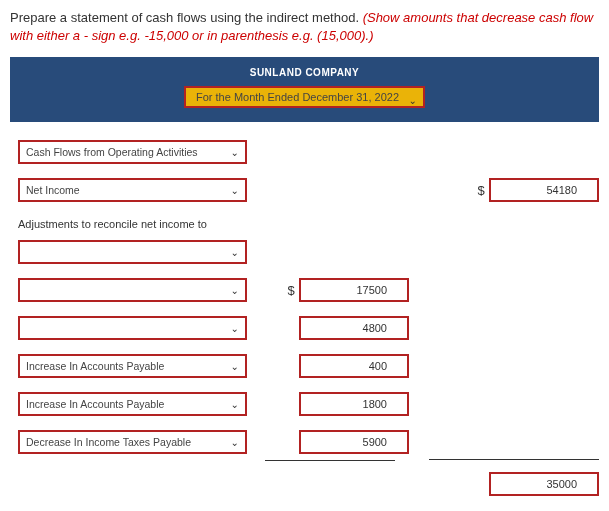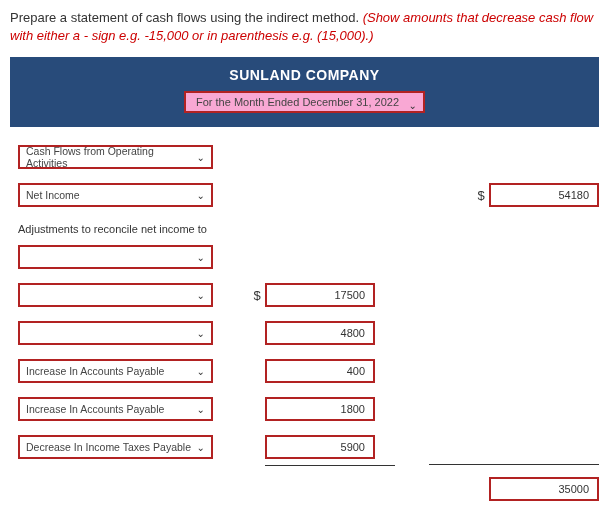--- a/index.html
+++ b/index.html
@@ -22,33 +22,33 @@
     }
     .header-bar {
       background: #284b7a;
       color: #fff;
       margin: 8px 10px 0 10px;
       padding: 10px 0 14px 0;
       text-align: center;
     }
     .company-name {
       font-weight: bold;
-      font-size: 14px;
+      font-size: 10px;
       letter-spacing: 0.5px;
     }
     .stmt-title {
       font-weight: bold;
       font-size: 13px;
       margin-top: 2px;
     }
     .period-select {
       display: inline-block;
       margin-top: 8px;
       border: 2px solid #b22222;
-      background: #f9a8d4;
+      background: #eab308;
       color: #444;
       height: 22px;
       line-height: 18px;
       font-size: 11px;
       padding: 0 24px 0 10px;
       position: relative;
       min-width: 220px;
       text-align: left;
     }
     .period-select .chev {
@@ -64,21 +64,21 @@
     .row {
       display: flex;
       align-items: center;
       margin-bottom: 14px;
       min-height: 24px;
     }
     .dd {
       border: 2px solid #b22222;
       background: #fff;
       height: 24px;
-      width: 195px;
+      width: 229px;
       display: flex;
       align-items: center;
       justify-content: space-between;
       padding: 0 6px;
       font-size: 10.5px;
       color: #444;
     }
     .dd .chev {
       font-size: 10px;
       color: #333;
@@ -90,21 +90,21 @@
       color: #333;
     }
     .val {
       border: 2px solid #b22222;
       background: #fff;
       height: 24px;
       width: 110px;
       display: flex;
       align-items: center;
       justify-content: flex-end;
-      padding: 0 8px;
+      padding: 0 20px;
       font-size: 11px;
       color: #333;
     }
     .col-mid { margin-left: 36px; }
     .plainlabel {
       font-size: 11px;
       color: #333;
       padding: 2px 0 10px 0;
     }
     .right-block {

